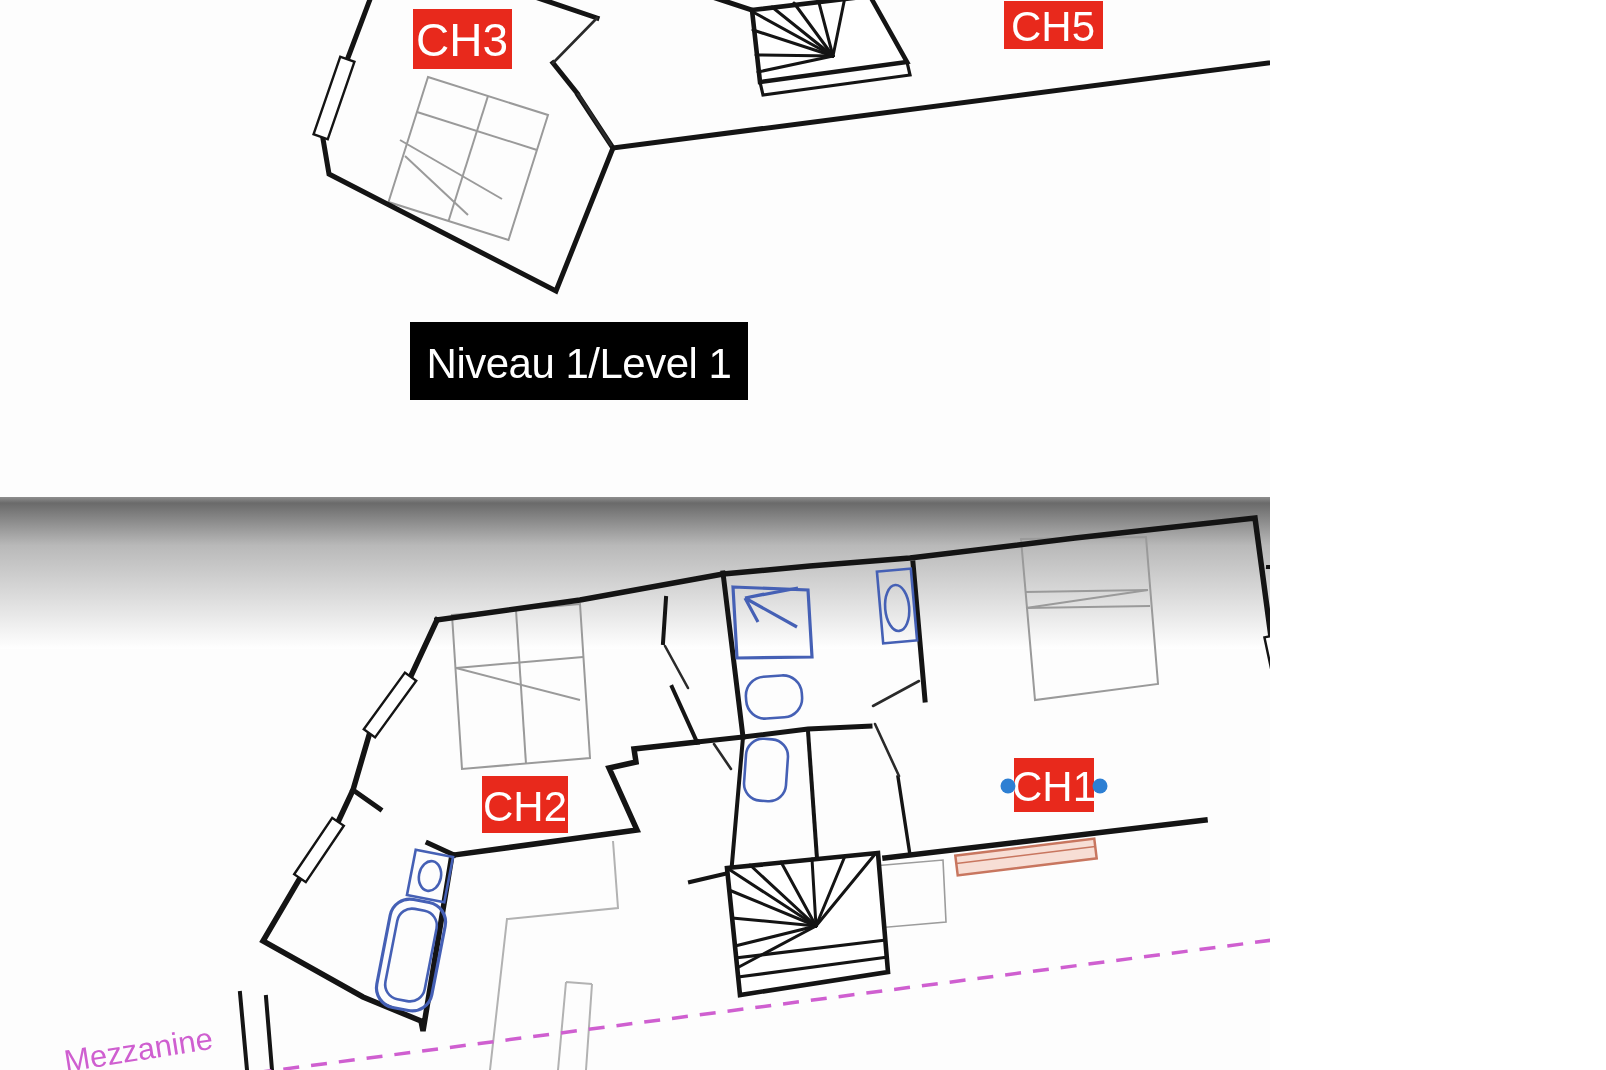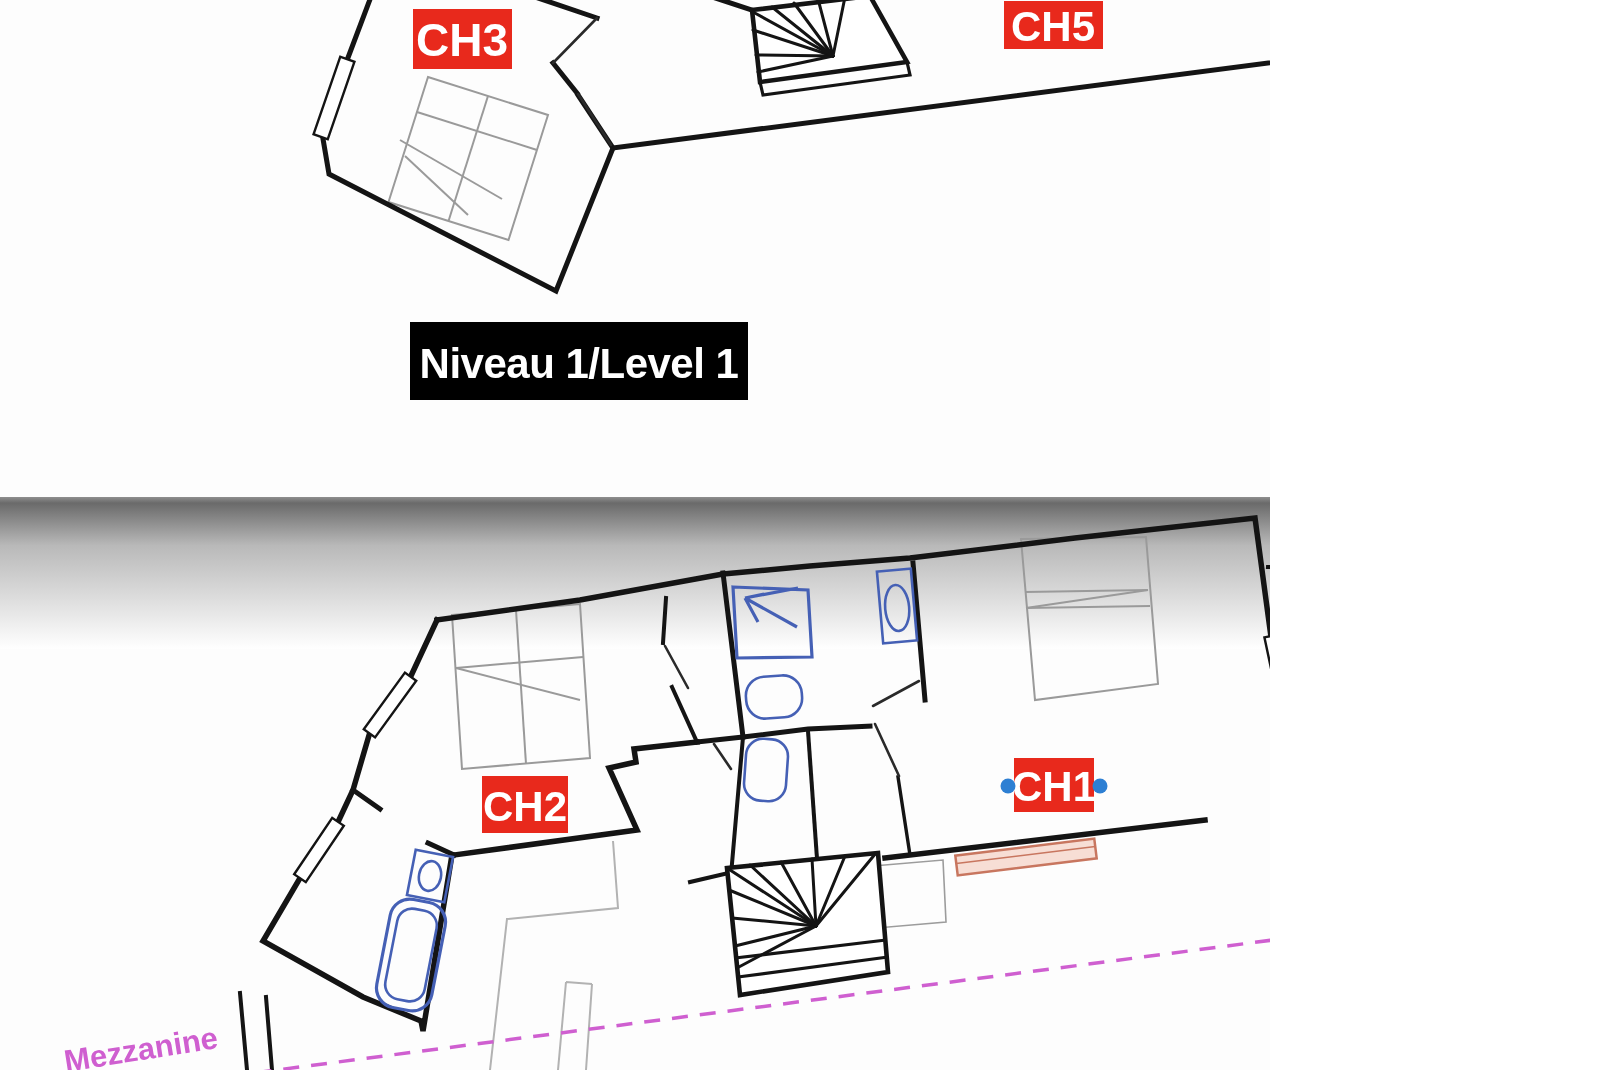--- a/index.html
+++ b/index.html
@@ -1,17 +1,17 @@
 <!DOCTYPE html>
 <html style="--wall-black: #141414; --label-red: #e8291c; --label-text: #ffffff; --level-box-bg: #000000; --level-box-text: #ffffff; --fixture-blue: #4560b5; --handle-blue: #2d7fd3; --magenta: #cf5fd0; --radiator-fill: #f7ded5; --radiator-stroke: #c8765f; --furniture-gray: #9a9a9a;"><head>
 <meta charset="utf-8">
 <style>
   html,body{margin:0;padding:0;background:#ffffff;}
   .canvas{position:relative;width:1270px;height:1070px;overflow:hidden;background:#fdfdfd;
-          font-family:"Liberation Sans", sans-serif;font-weight:bold;}
+          font-family:"Liberation Sans", sans-serif;}
   svg{display:block}
   .wall{fill:none;stroke:var(--wall-black);stroke-width:5;stroke-linecap:square;stroke-linejoin:miter}
   .wall-thick{stroke-width:5.5}
   .wall-thin{stroke-width:4}
   .wall-xthin{stroke-width:3.4}
   .leaf{fill:none;stroke:#2a2a2a;stroke-width:2.6;stroke-linecap:round}
   .stairbox{fill:#ffffff;stroke:var(--wall-black);stroke-width:4.6;stroke-linejoin:miter}
   .ray{fill:none;stroke:var(--wall-black);stroke-width:3;stroke-linecap:round}
   .tread{fill:none;stroke:var(--wall-black);stroke-width:3.2}
   .bed{fill:none;stroke:var(--furniture-gray);stroke-width:2}

